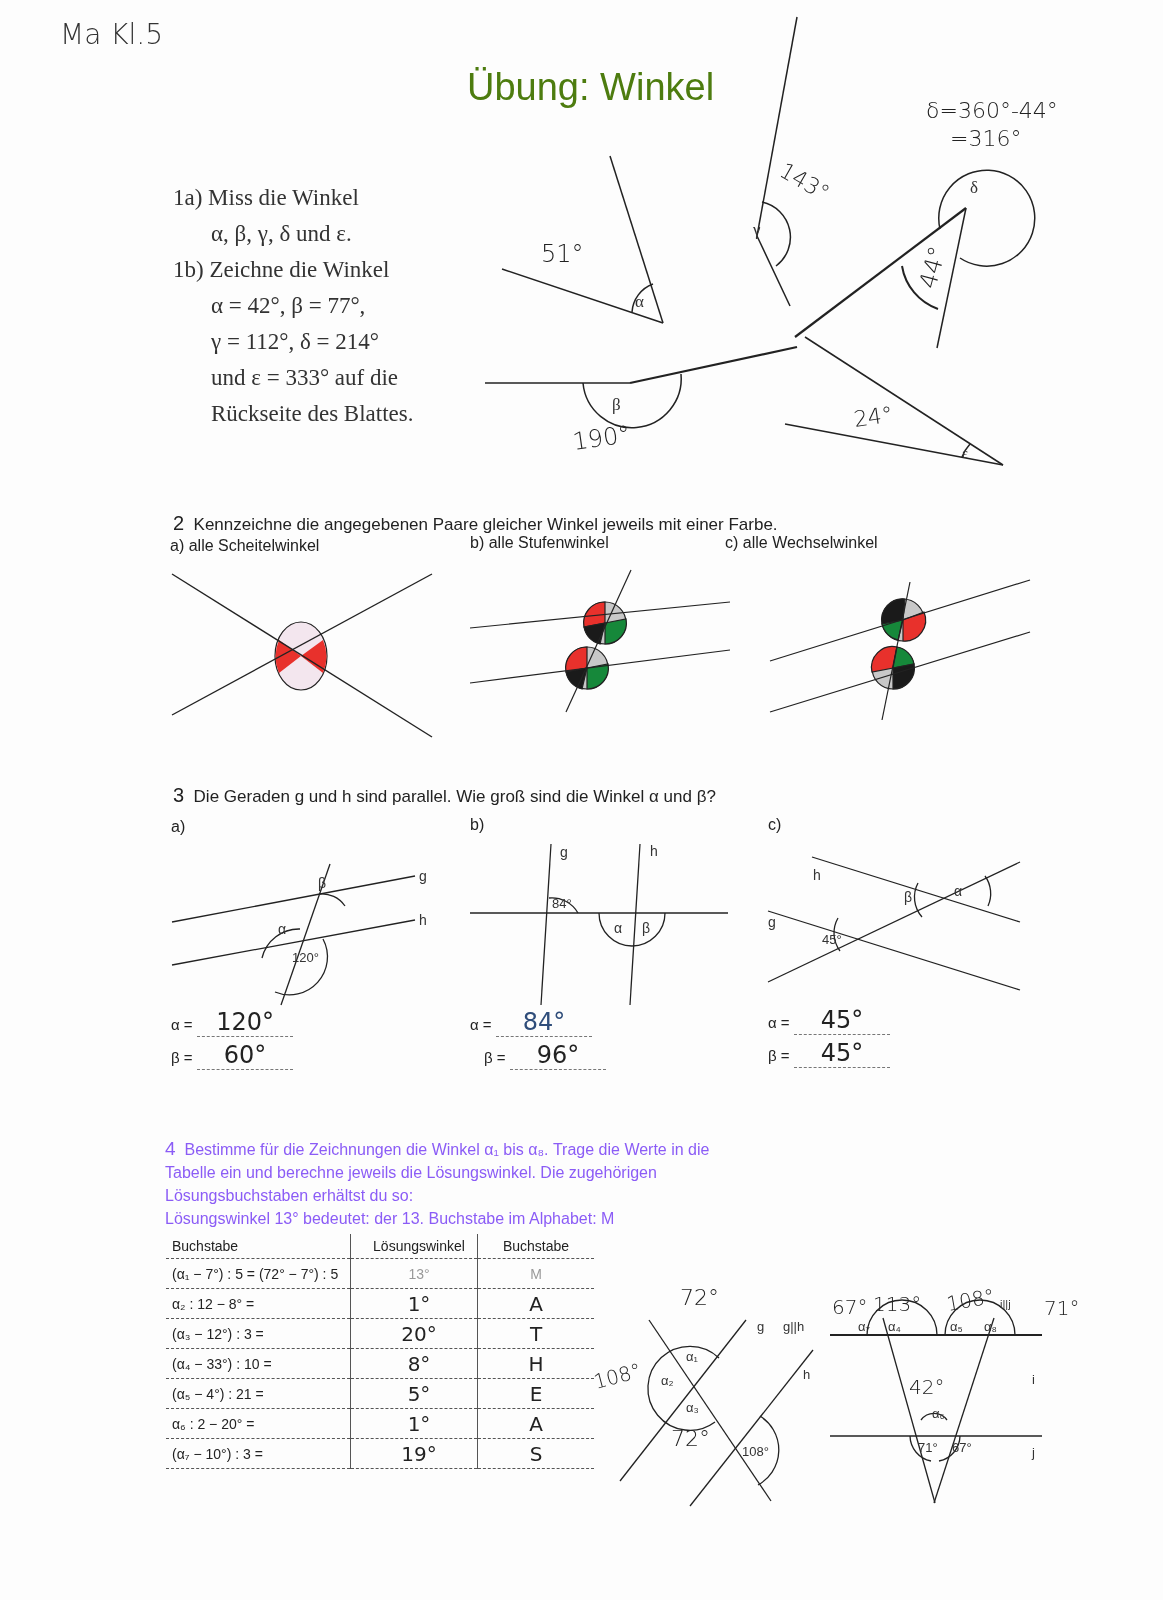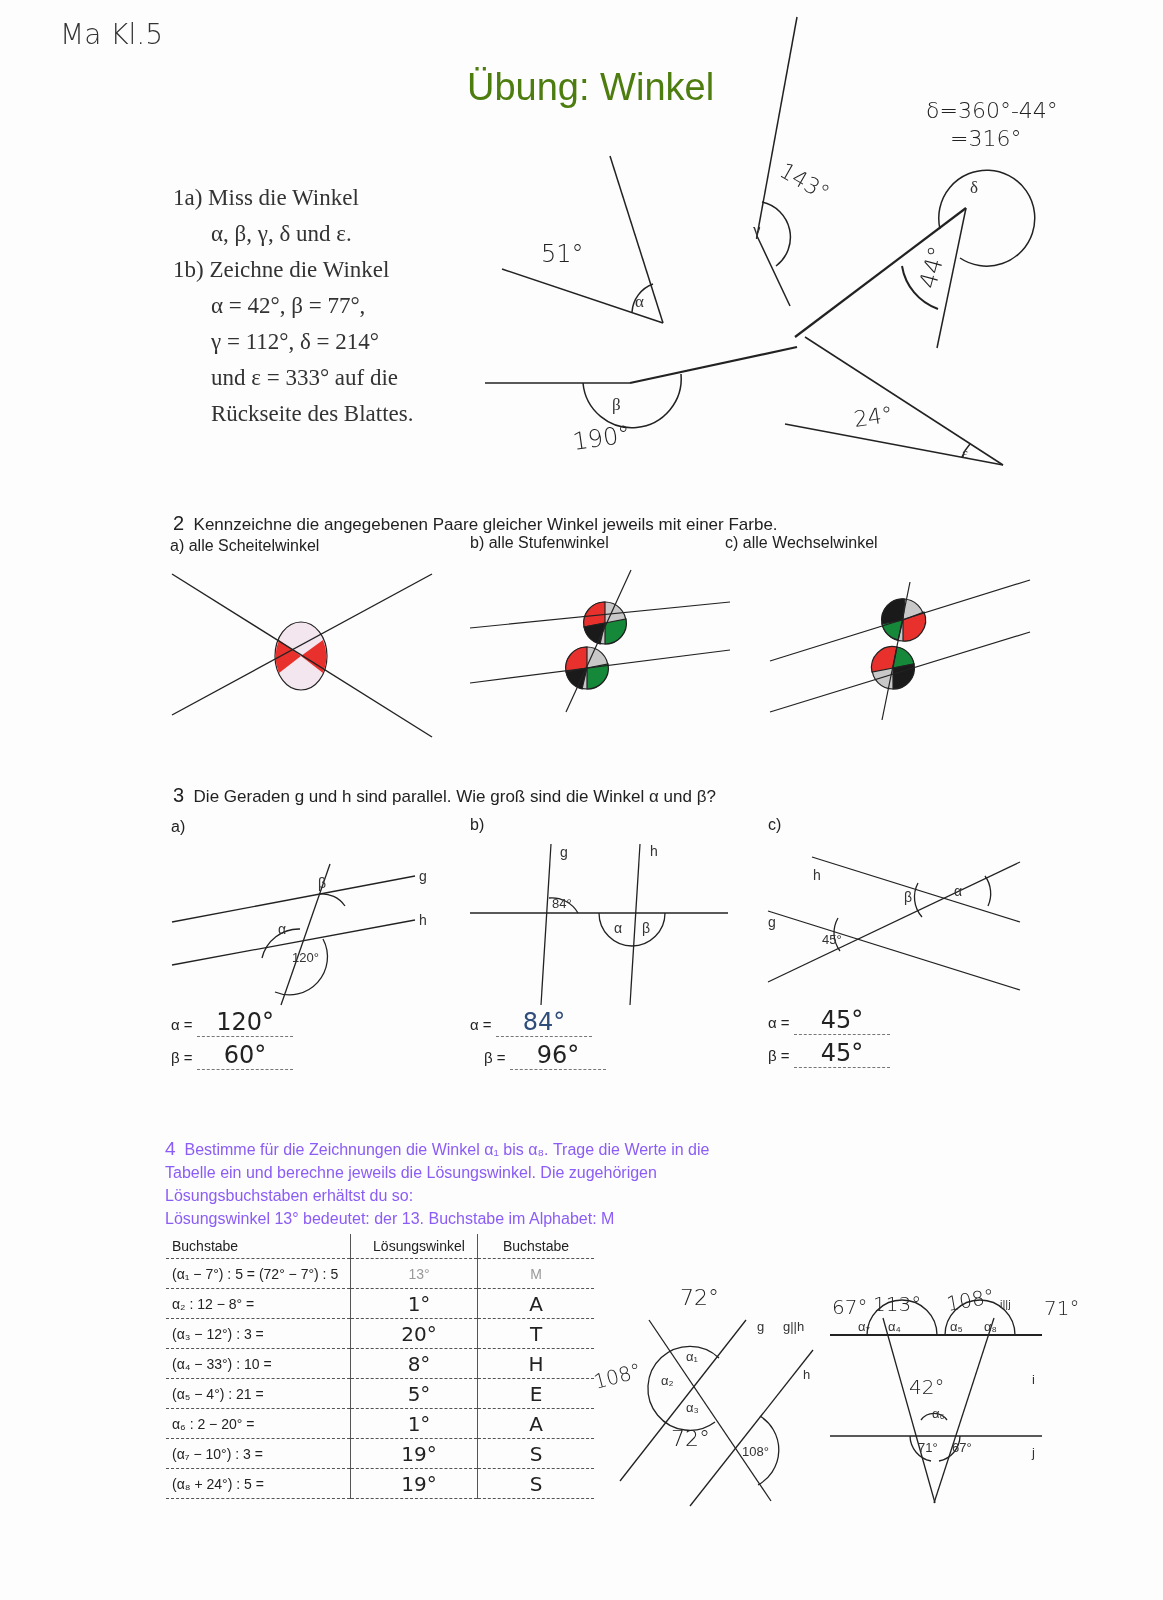--- a/index.html
+++ b/index.html
@@ -250,25 +250,20 @@
   <tr>
     <td class="c1">α₆ : 2 − 20° =</td>
     <td class="c2 hw">1°</td>
     <td class="c3 hw">A</td>
   </tr>
   <tr>
     <td class="c1">(α₇ − 10°) : 3 =</td>
     <td class="c2 hw">19°</td>
     <td class="c3 hw">S</td>
   </tr>
-  <tr>
-    <td class="c1">(α₈ + 24°) : 5 =</td>
-    <td class="c2 hw">19°</td>
-    <td class="c3 hw">S</td>
-  </tr>
 </tbody>
   </table>
 
 <svg width="1163" height="1600" style="pointer-events:none;">
   <g stroke="#222" stroke-width="1.3" fill="none">
 
     <line x1="649" y1="1320" x2="771" y2="1501"></line>
     <line x1="746" y1="1320" x2="620" y2="1481"></line>
     <line x1="813" y1="1350" x2="690" y2="1506"></line>
     <path d="M 719 1358 A 42 42 0 1 0 715 1422"></path>

